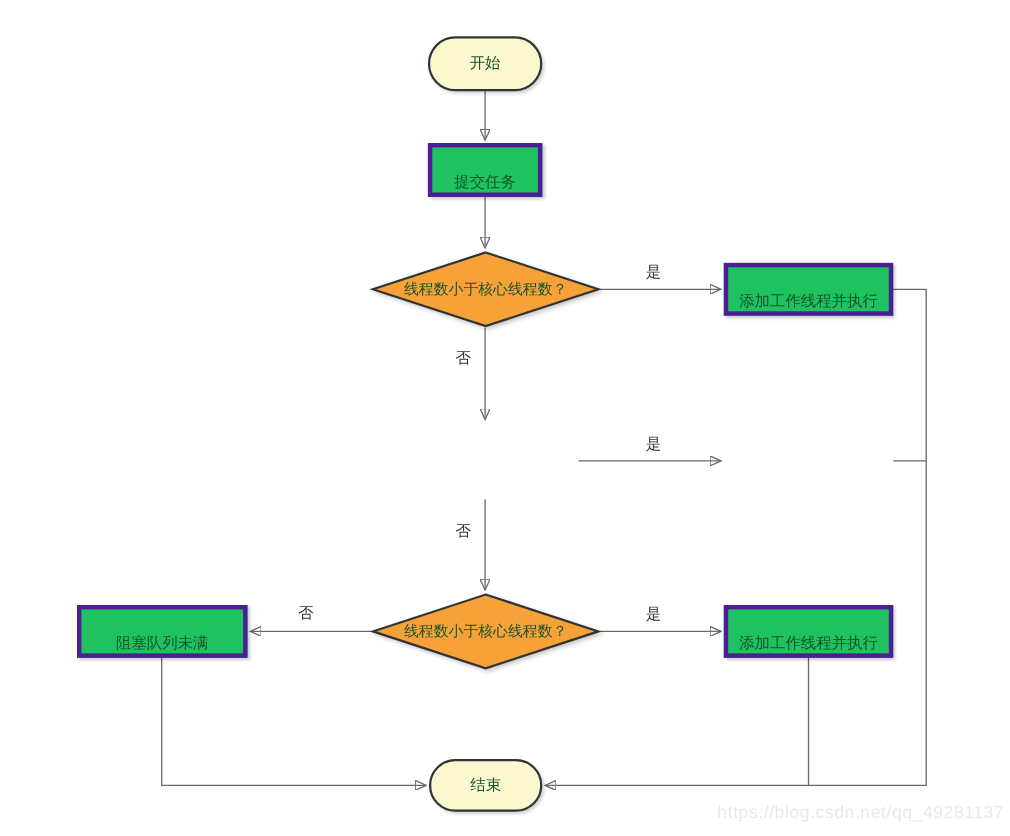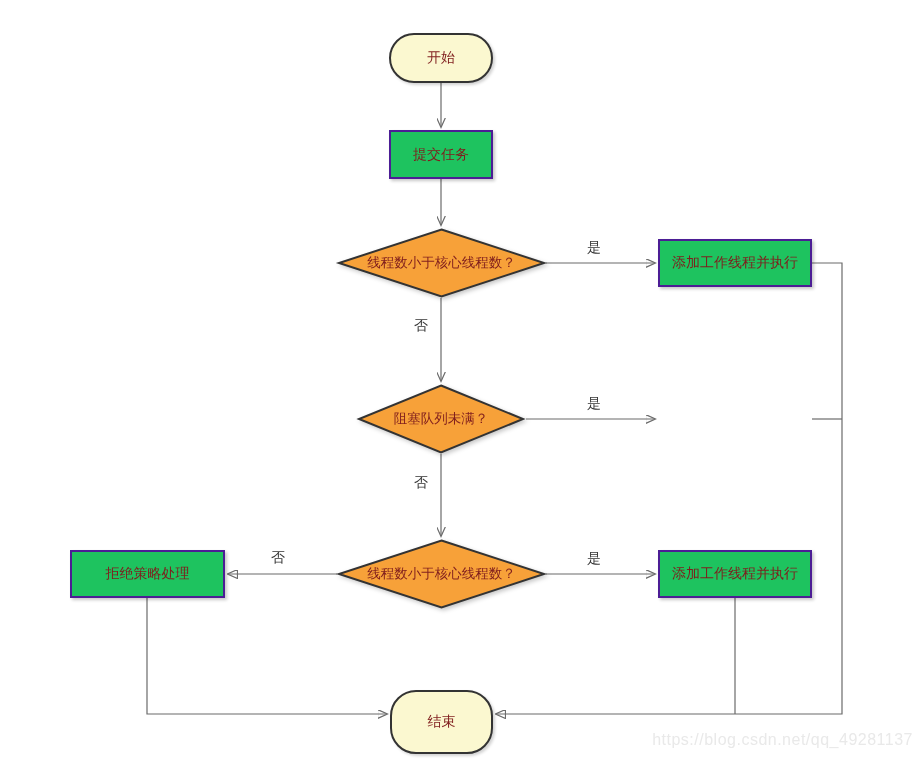--- a/index.html
+++ b/index.html
@@ -10,28 +10,29 @@
     font-family:"Liberation Sans","DejaVu Sans",sans-serif;
     overflow:hidden;
   }
   
   #connectors{position:absolute;left:0;top:0;width:918px;height:760px;}
   #connectors path, #connectors polyline{
     fill:none;stroke:#6b6b6b;stroke-width:1.2;
   }
   
   .node{position:absolute;display:flex;align-items:center;justify-content:center;
-        box-sizing:border-box;color:#7f1d1d;font-size:14px;white-space:nowrap;}
+        box-sizing:border-box;color:#14532d;font-size:14px;white-space:nowrap;}
   .terminal{
     background:#fbf8d0;border:2px solid #333;border-radius:26px;
     box-shadow:2px 2px 3px rgba(0,0,0,.18);
   }
   .process{
-    background:#1ec35f;border:2px solid #4c1d95;
+    background:#1ec35f;border:4px solid #4c1d95;
     box-shadow:2px 2px 3px rgba(0,0,0,.22);
+    align-items:flex-end;
   }
   .diamond{background:transparent;border:none;justify-content:center;}
   .diamond svg{position:absolute;left:0;top:0;width:100%;height:100%;overflow:visible;
     filter:drop-shadow(2px 2px 2px rgba(0,0,0,.22));}
   .diamond polygon{fill:#f7a139;stroke:#333;stroke-width:2;}
   .diamond .shape-label{position:relative;z-index:2;font-size:13.5px;}
   .edge-label{
     position:absolute;transform:translate(-50%,-50%);
     color:#333;font-size:14px;background:transparent;white-space:nowrap;
   }
@@ -90,44 +91,38 @@
     <svg viewBox="0 0 209 70" preserveAspectRatio="none">
       <polygon points="104.5,1.5 207,35 104.5,68.5 2,35"></polygon>
     </svg>
     <span class="shape-label">线程数小于核心线程数？</span>
   </div>
 
   <div class="node process" style="left:658px;top:239px;width:154px;height:48px;">
     <span class="shape-label">添加工作线程并执行</span>
   </div>
 
-  <div class="node diamond" style="left:357px;top:384px;width:168px;height:70px;">
-    <svg viewBox="0 0 168 70" preserveAspectRatio="none">
-      <polygon points="84,1.5 166,35 84,68.5 2,35"></polygon>
-    </svg>
-    <span class="shape-label">阻塞队列未满？</span>
-  </div>
 
 
   <div class="node diamond" style="left:337px;top:539px;width:209px;height:70px;">
     <svg viewBox="0 0 209 70" preserveAspectRatio="none">
       <polygon points="104.5,1.5 207,35 104.5,68.5 2,35"></polygon>
     </svg>
     <span class="shape-label">线程数小于核心线程数？</span>
   </div>
 
   <div class="node process" style="left:70px;top:550px;width:155px;height:48px;">
-    <span class="shape-label">拒绝策略处理</span>
+    <span class="shape-label">阻塞队列未满</span>
   </div>
 
   <div class="node process" style="left:658px;top:550px;width:154px;height:48px;">
     <span class="shape-label">添加工作线程并执行</span>
   </div>
 
-  <div class="node terminal" style="left:390px;top:690px;width:103px;height:64px;">
+  <div class="node terminal" style="left:390px;top:690px;width:103px;height:48px;">
     <span class="shape-label">结束</span>
   </div>
 
   <span class="edge-label" style="left:594px;top:248px;">是</span>
   <span class="edge-label" style="left:421px;top:326px;">否</span>
   <span class="edge-label" style="left:594px;top:404px;">是</span>
   <span class="edge-label" style="left:421px;top:483px;">否</span>
   <span class="edge-label" style="left:594px;top:559px;">是</span>
   <span class="edge-label" style="left:278px;top:558px;">否</span>
 

